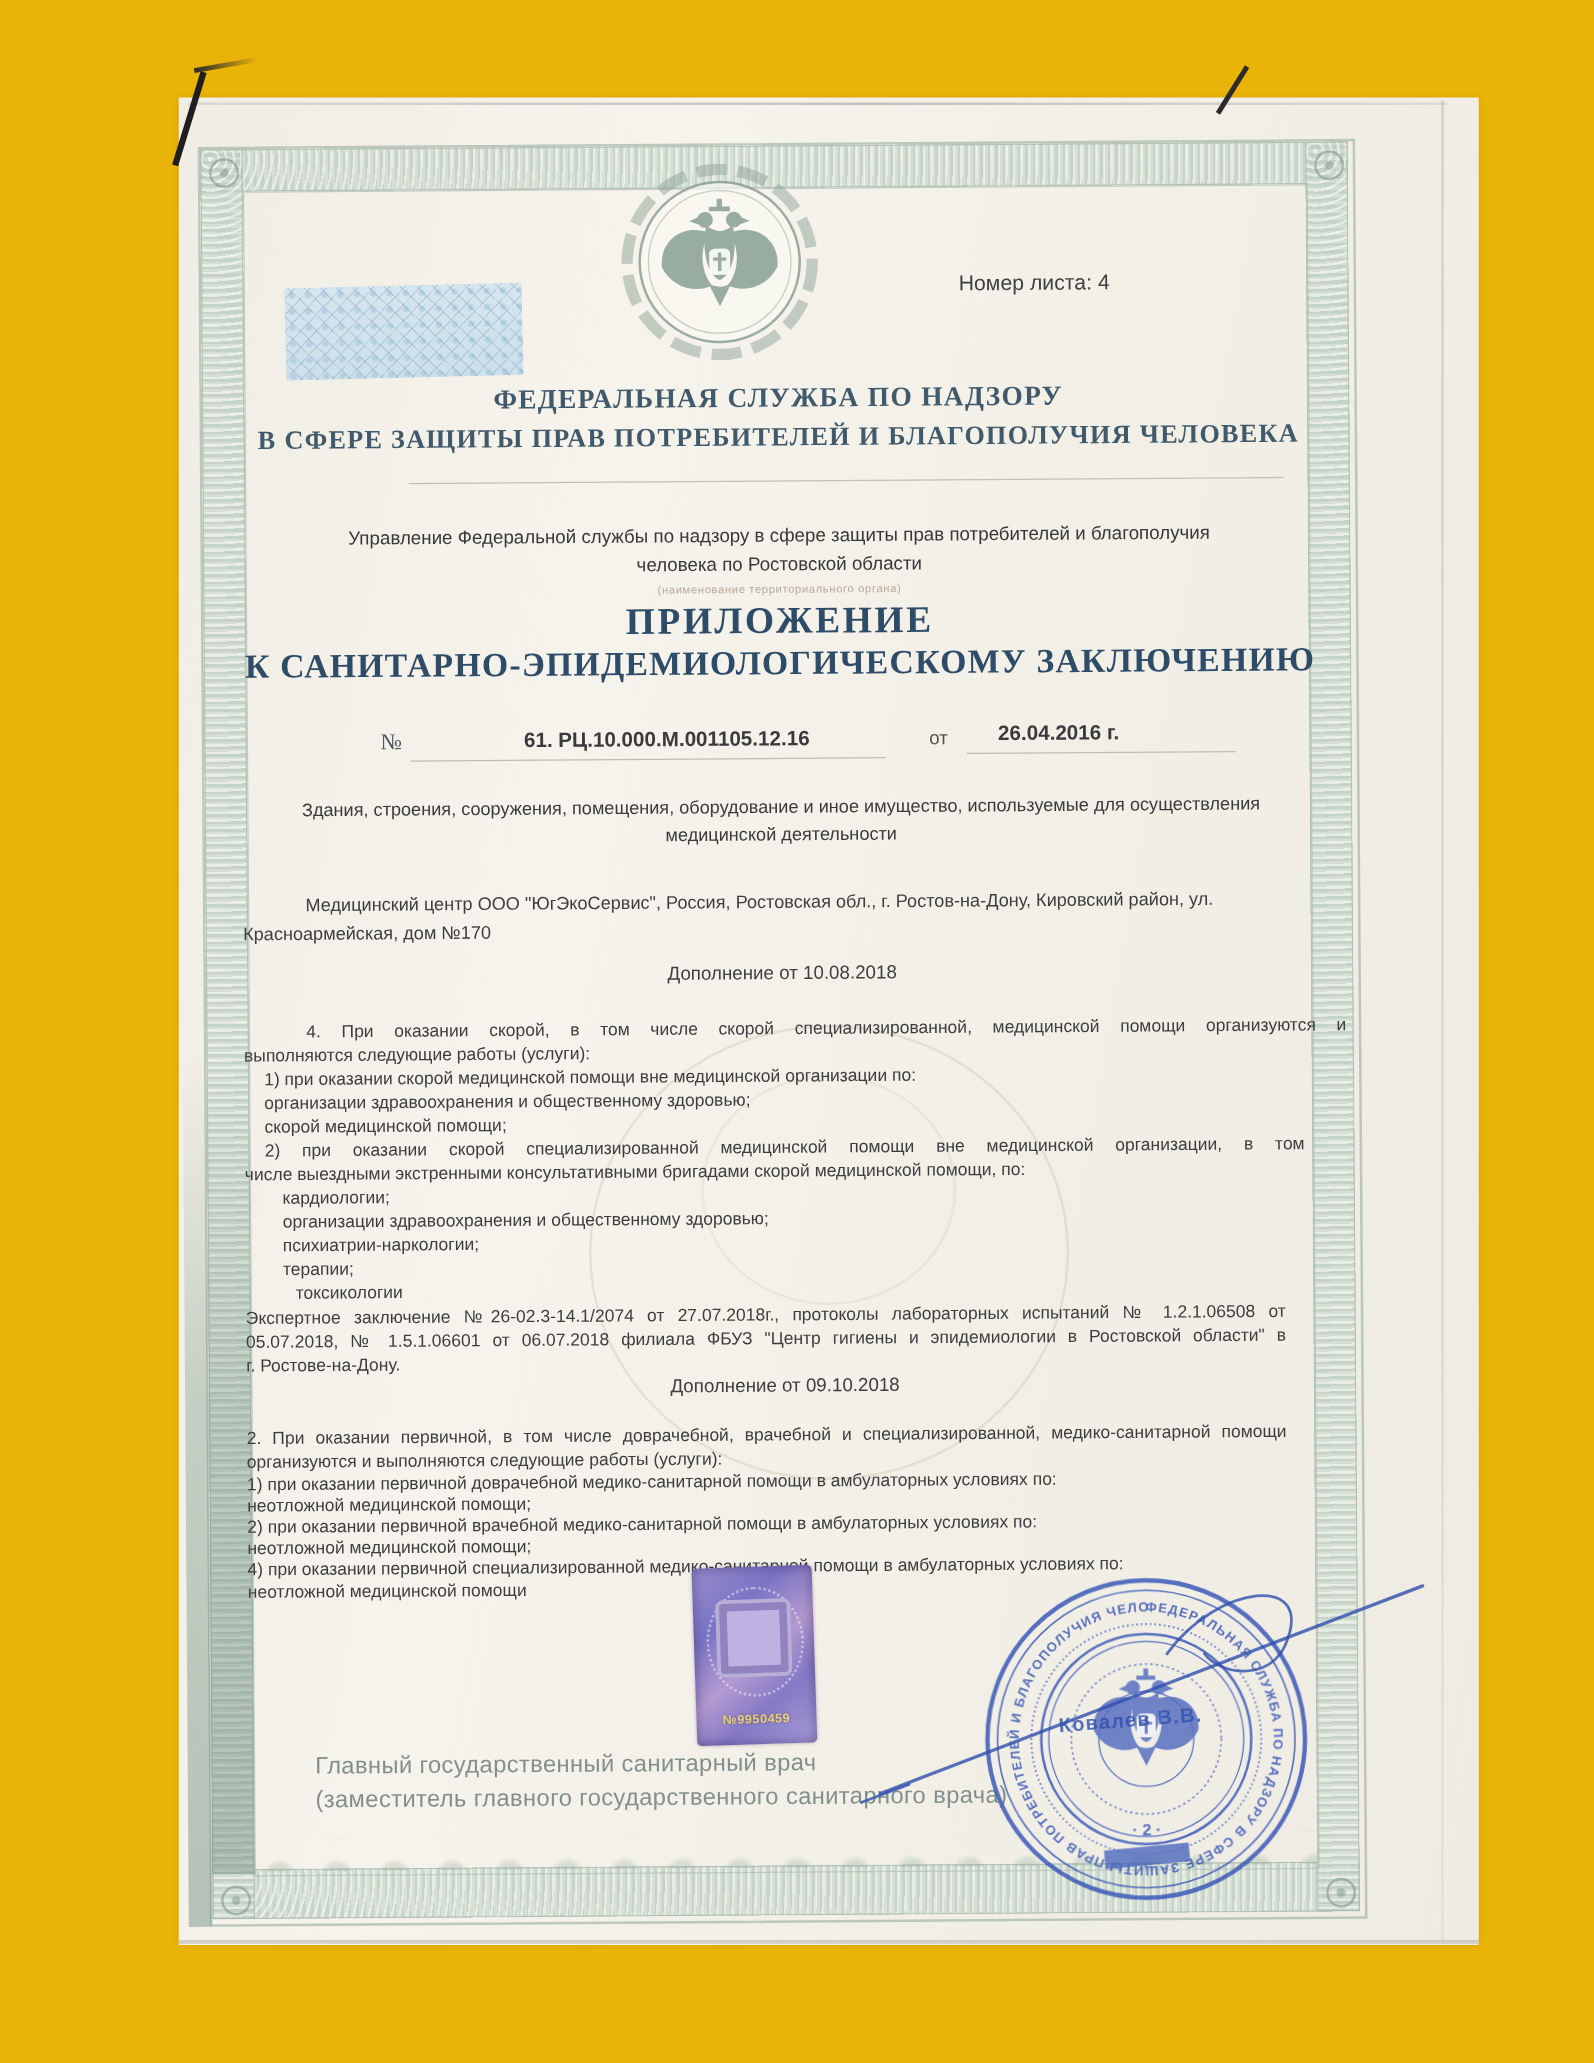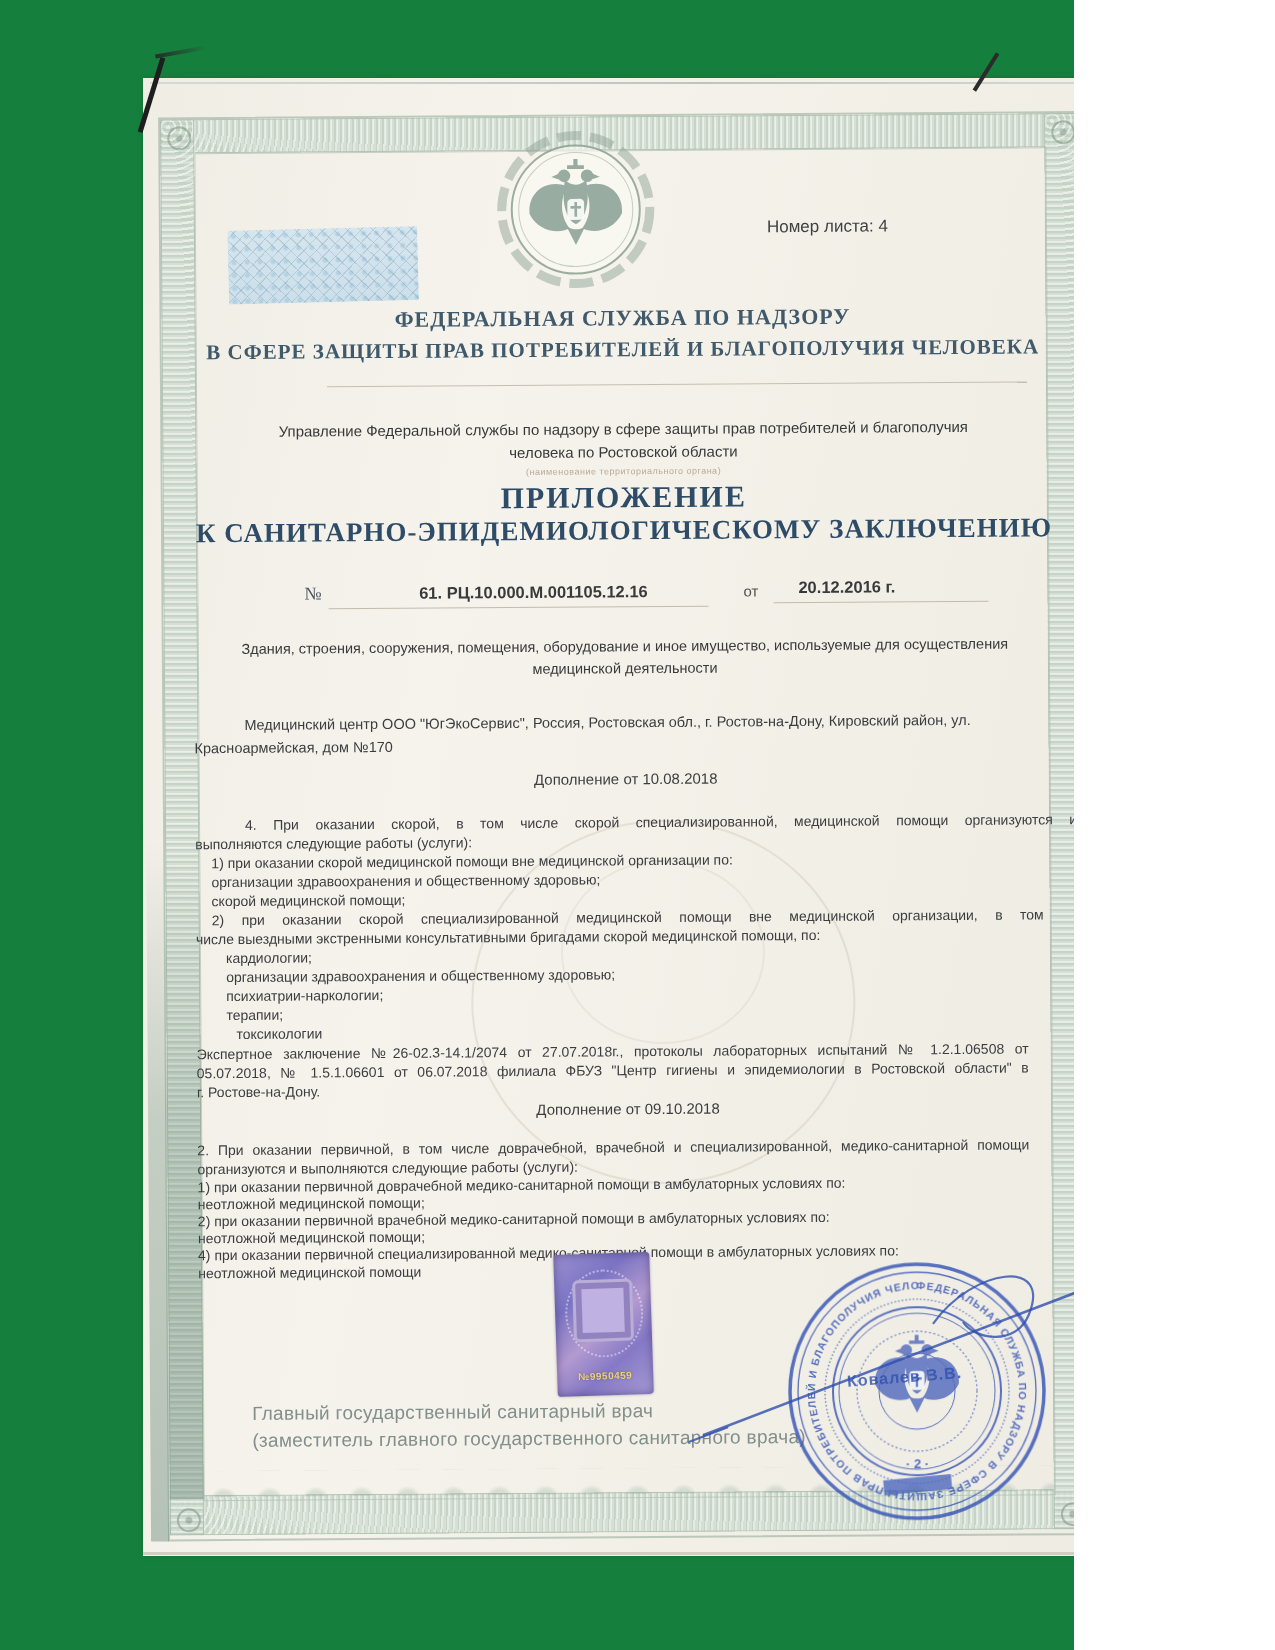--- a/index.html
+++ b/index.html
@@ -1,16 +1,16 @@
 <!DOCTYPE html>
 <html><head>
 <meta charset="utf-8">
 <style>
   html,body{margin:0;padding:0;background:#ffffff;}
-  .page{position:relative;width:1074px;height:1650px;background:#15803d;overflow:hidden;
+  .page{position:relative;width:1275px;height:1650px;background:#eab308;overflow:hidden;
         font-family:"Liberation Sans",sans-serif;}
   .paper{position:absolute;left:143px;top:78px;width:1040px;height:1478px;
          background:linear-gradient(100deg,#f0ede5,#f6f3ec 30%,#f2efe7 62%,#eeebe2);
          box-shadow:0 0 6px rgba(0,0,0,.12);}
   .tilt{position:absolute;inset:0;transform:rotate(-0.4deg);transform-origin:50% 50%;}
 
   
   .band{position:absolute;
         background:
           repeating-radial-gradient(circle at 8px 8px, rgba(255,255,255,.55) 0 2px, rgba(255,255,255,0) 2px 6px),
@@ -168,21 +168,21 @@
       <div class="centered auth auth2">человека  по Ростовской области</div>
       <div class="auth-underline"></div>
       <div class="centered caption">(наименование территориального органа)</div>
 
       <div class="centered title1">ПРИЛОЖЕНИЕ</div>
       <div class="centered title2">К САНИТАРНО-ЭПИДЕМИОЛОГИЧЕСКОМУ ЗАКЛЮЧЕНИЮ</div>
 
       <div class="num-no">№</div>
       <div class="num-val">61. РЦ.10.000.М.001105.12.16</div>
       <div class="num-ot">от</div>
-      <div class="num-date">20.12.2016 г.</div>
+      <div class="num-date">26.04.2016 г.</div>
       <div class="u1"></div>
       <div class="u2"></div>
 
       <div class="centered subj subj1">Здания, строения, сооружения, помещения, оборудование и иное имущество, используемые для осуществления</div>
       <div class="centered subj subj2">медицинской деятельности</div>
 
       <div class="line find" style="top:635px;font-size:14.5px;">Медицинский центр ООО "ЮгЭкоСервис", Россия, Ростовская обл., г. Ростов-на-Дону, Кировский район, ул.</div>
       <div class="line" style="top:658px;font-size:14.5px;">Красноармейская, дом №170</div>
 
       <div class="heading" style="top:692px;">Дополнение от 10.08.2018</div>

